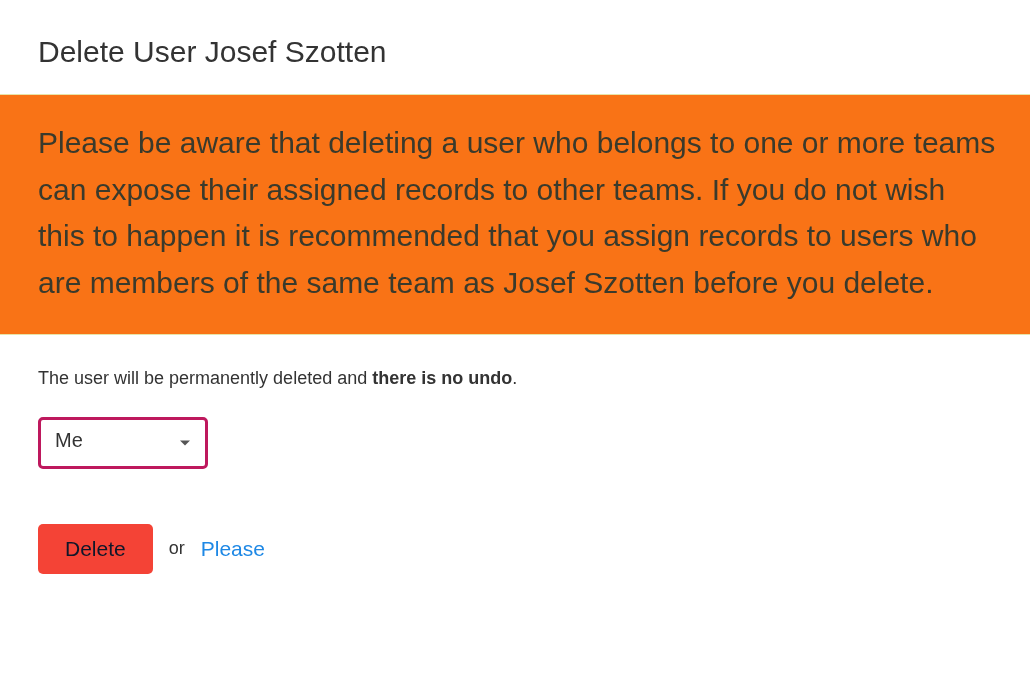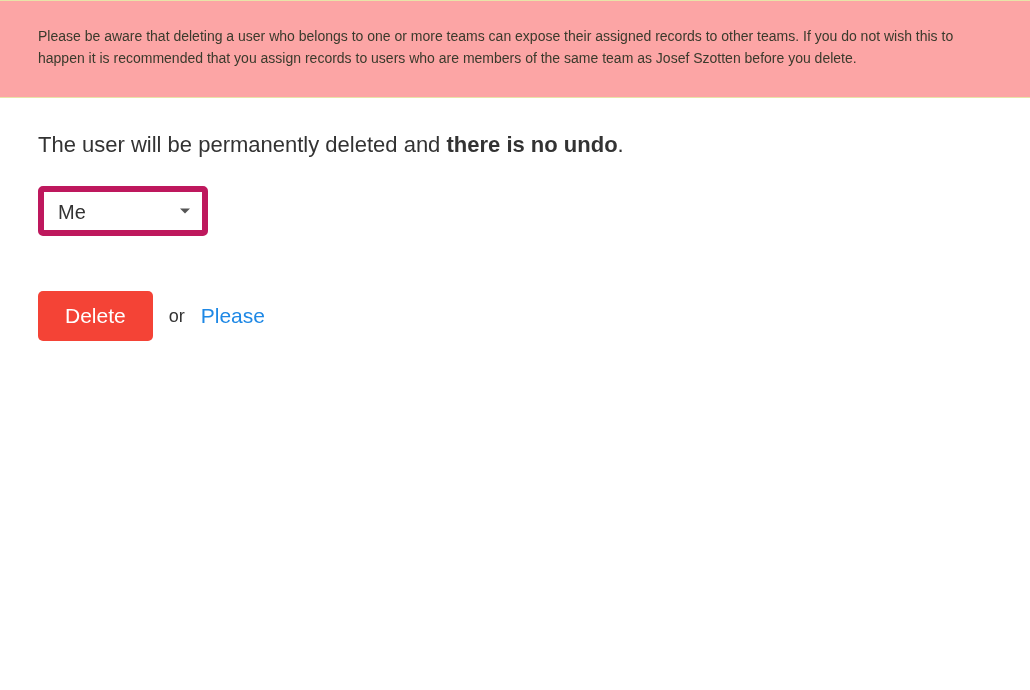--- a/index.html
+++ b/index.html
@@ -18,55 +18,55 @@
       width: 100%;
     }
     .heading {
       font-size: 30px;
       font-weight: 400;
       color: #333333;
       padding: 35px 0 0 38px;
       margin-bottom: 25px;
     }
     .warning-banner {
-      background: #fca5a5;
+      background: #f97316;
       border-top: 1px solid #e8e4a8;
       border-bottom: 1px solid #e8e4a8;
       padding: 25px 30px 28px 38px;
-      font-size: 14px;
+      font-size: 30px;
       line-height: 1.55;
       color: #3a3a2c;
     }
     .body-text {
       padding: 30px 38px 0 38px;
-      font-size: 22px;
+      font-size: 18px;
       line-height: 1.55;
       color: #333333;
     }
     .body-text p {
       margin-bottom: 24px;
     }
     .body-text strong {
       font-weight: 700;
     }
     .select-wrapper {
       margin: 0 0 0 38px;
       display: inline-block;
       position: relative;
     }
     .select-control {
       appearance: none;
       -webkit-appearance: none;
       -moz-appearance: none;
       background: #ffffff;
-      border: 6px solid #be185d;
+      border: 3px solid #be185d;
       border-radius: 5px;
       font-size: 20px;
       color: #333333;
-      padding: 9px 55px 7px 14px;
+      padding: 9px 55px 15px 14px;
       width: 170px;
       cursor: pointer;
       font-family: inherit;
     }
     .select-caret {
       position: absolute;
       right: 18px;
       top: 50%;
       transform: translateY(-50%);
       width: 0;
@@ -77,21 +77,21 @@
       pointer-events: none;
     }
     .actions {
       padding: 55px 0 0 38px;
       display: flex;
       align-items: center;
       gap: 16px;
     }
     .delete-btn {
       background: #f44336;
-      color: #ffffff;
+      color: #0f172a;
       border: none;
       border-radius: 5px;
       font-size: 21px;
       padding: 13px 27px;
       cursor: pointer;
       font-family: inherit;
     }
     .or-text {
       font-size: 18px;
       color: #333333;
@@ -101,20 +101,21 @@
       color: #1e88e5;
       text-decoration: none;
       cursor: pointer;
     }
   </style>
 </head>
 <body>
 
 <div class="container">
 
+  <h1 class="heading">Delete User Josef Szotten</h1>
 
   <div class="warning-banner">Please be aware that deleting a user who belongs to one or more teams can expose their assigned records to other teams. If you do not wish this to happen it is recommended that you assign records to users who are members of the same team as Josef Szotten before you delete.</div>
 
   <div class="body-text">
     <p>
       <span>The user will be permanently deleted and </span><strong>there is no undo</strong><span>.</span>
     </p>
   </div>
 
   <div class="select-wrapper">

